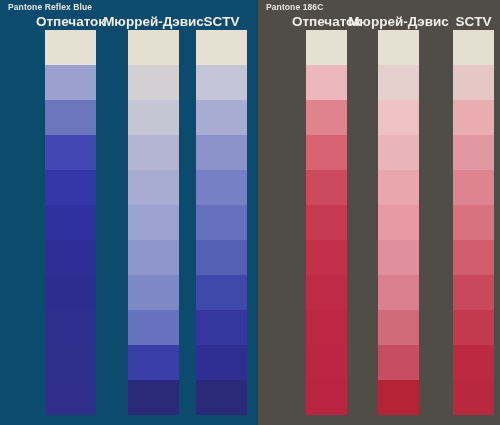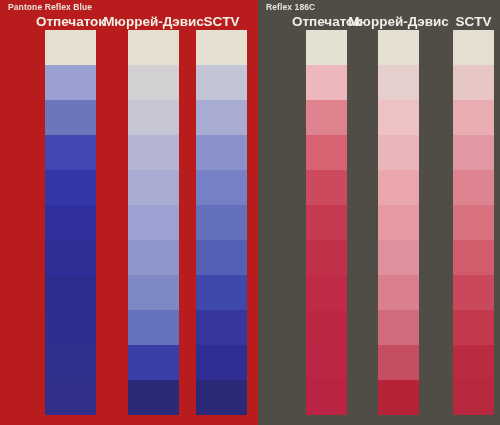--- a/index.html
+++ b/index.html
@@ -15,21 +15,21 @@
     position: relative;
     width: 500px;
     height: 425px;
     overflow: hidden;
     background: #4e4a44;
   }
   .panel {
     position: absolute;
     top: 0;
     height: 425px;
-    background: #b91c1c;
+    background: #0c4a6e;
   }
   #panel-left  { left: 0;    width: 258px; }
   #panel-right { left: 258px; width: 242px; background: #504c46; }
 
   .panel-caption {
     position: absolute;
     top: 2px;
     font-size: 8.5px;
     font-weight: bold;
     color: #e9e6dd;
@@ -132,21 +132,21 @@
           <div class="swatch" style="background: rgb(63, 72, 171);"></div>
           <div class="swatch" style="background: rgb(53, 55, 159);"></div>
           <div class="swatch" style="background: rgb(47, 47, 147);"></div>
           <div class="swatch" style="background: rgb(43, 42, 120);"></div>
         </div>
     </div>
   </div>
 
   <div class="panel" id="panel-right">
 
-    <div class="panel-caption">Reflex 186C</div>
+    <div class="panel-caption">Pantone 186C</div>
 
     <div class="col" id="rp-col-0">
       <div class="col-title">Отпечаток</div>
       <div class="ramp">
           <div class="swatch" style="background: rgb(228, 224, 210);"></div>
           <div class="swatch" style="background: rgb(237, 184, 189);"></div>
           <div class="swatch" style="background: rgb(223, 132, 143);"></div>
           <div class="swatch" style="background: rgb(214, 98, 114);"></div>
           <div class="swatch" style="background: rgb(205, 74, 94);"></div>
           <div class="swatch" style="background: rgb(198, 58, 81);"></div>

